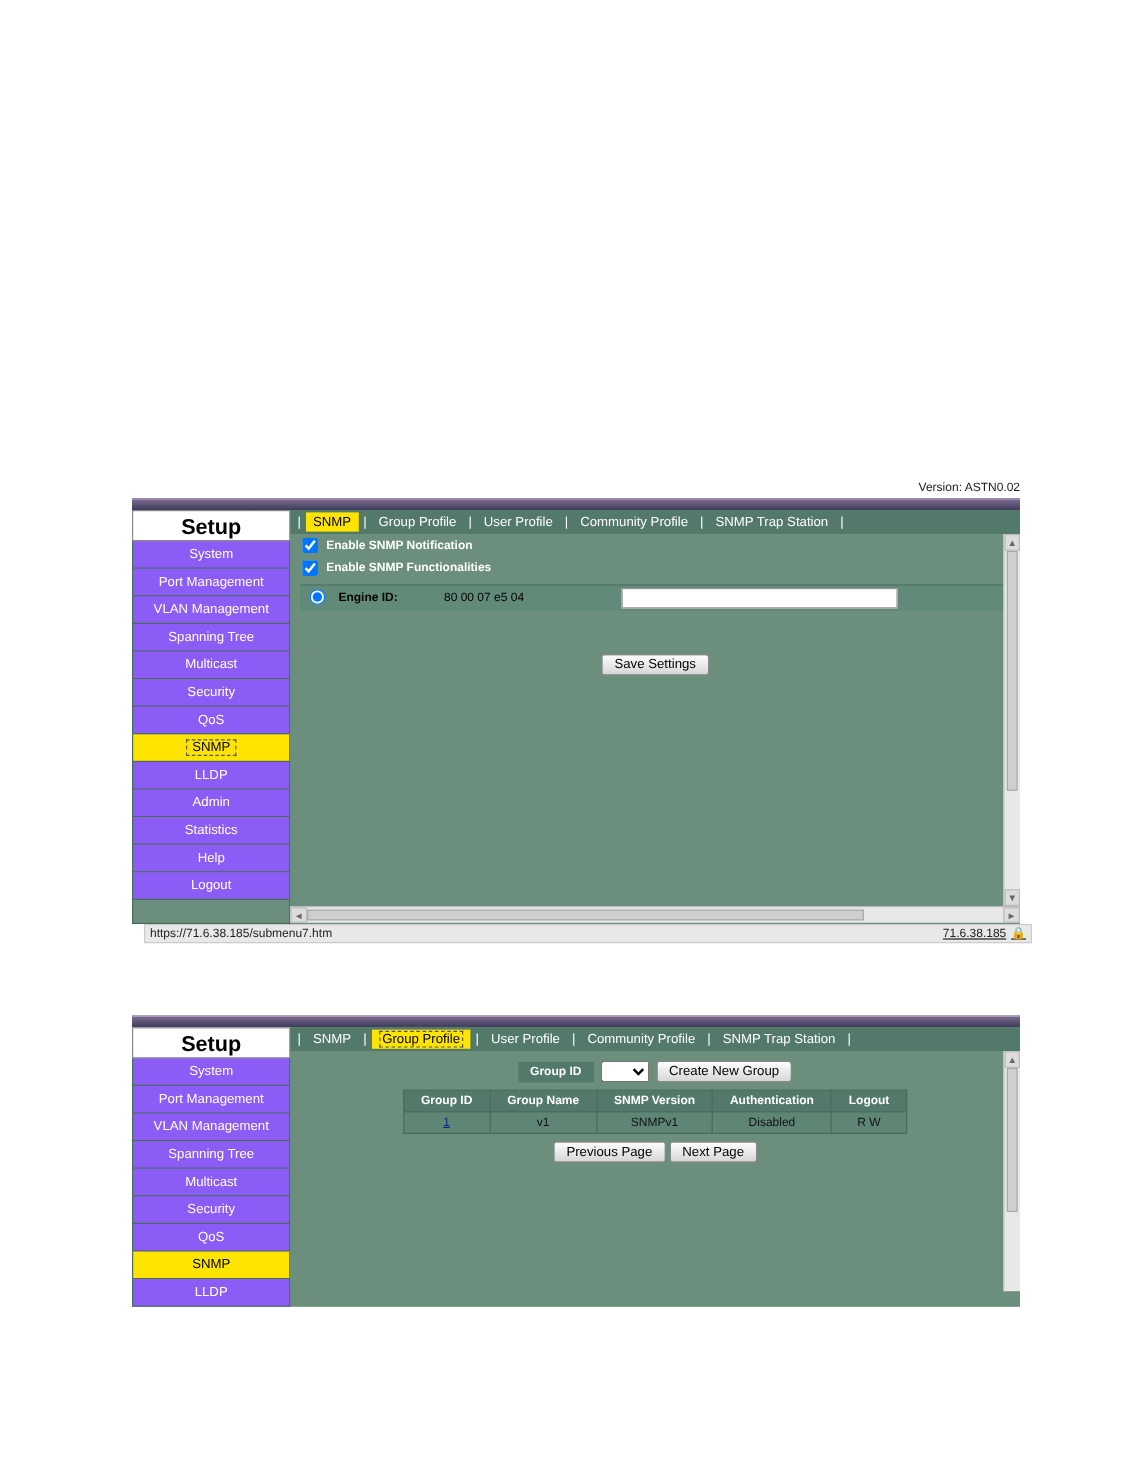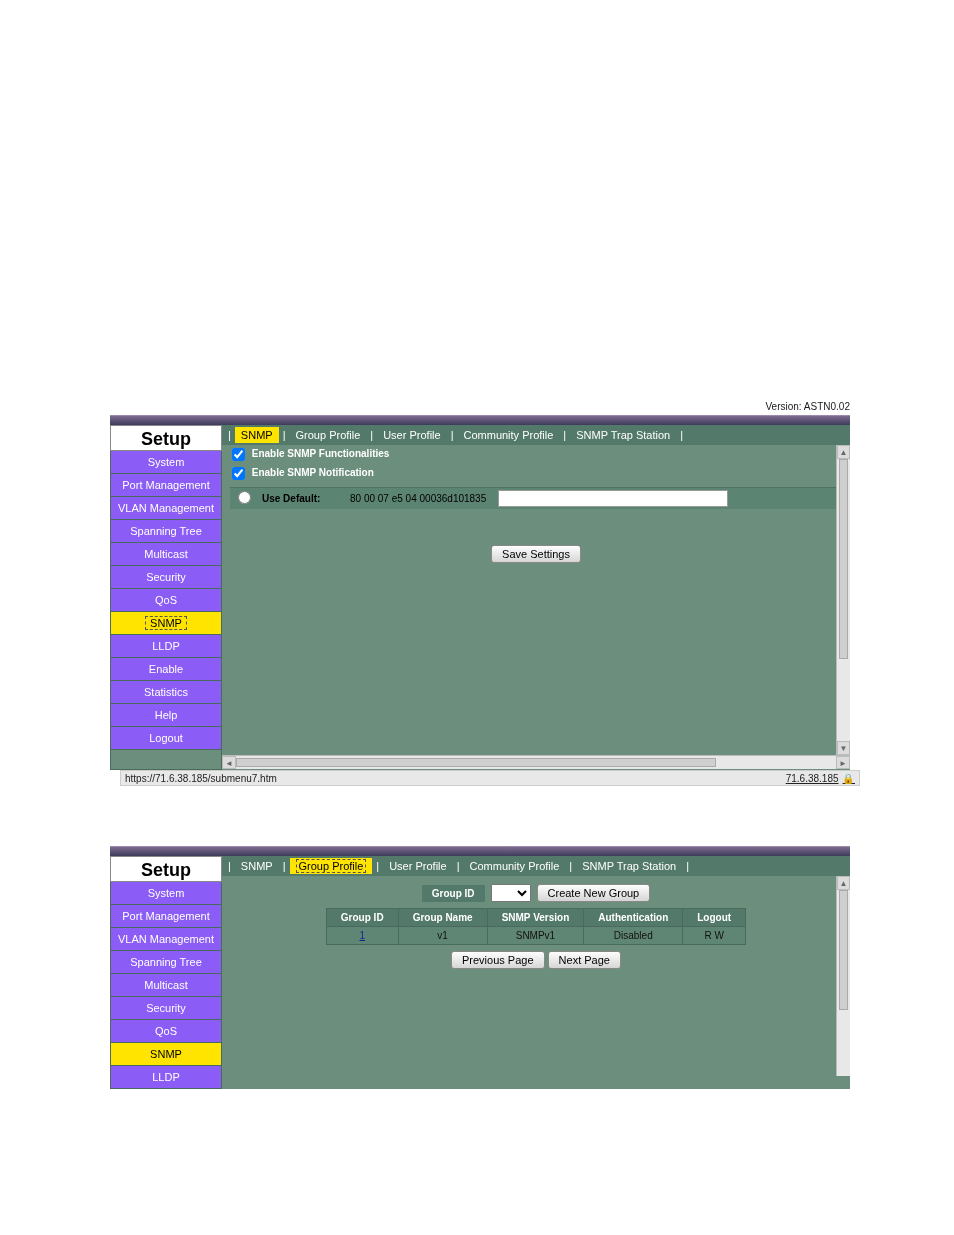--- a/index.html
+++ b/index.html
@@ -26,21 +26,21 @@
       top: -14px;
       font-size: 10px;
       color: #1a1a1a;
     }
     .grid {
       display: flex;
       width: 740px;
       background: #6c8f7d;
     }
     .sidebar {
-      width: 112px;
+      width: 132px;
       flex-shrink: 0;
     }
     .setup-head {
       background: #ffffff;
       color: #000;
       font-weight: bold;
       font-size: 18px;
       text-align: center;
       height: 26px;
       line-height: 26px;
@@ -313,21 +313,21 @@
         <div class="setup-head">Setup</div>
         <div class="menu-item">System</div>
         <div class="menu-item">Port Management</div>
         <div class="menu-item">VLAN Management</div>
         <div class="menu-item">Spanning Tree</div>
         <div class="menu-item">Multicast</div>
         <div class="menu-item">Security</div>
         <div class="menu-item">QoS</div>
         <div class="menu-item active dashed"><span>SNMP</span></div>
         <div class="menu-item">LLDP</div>
-        <div class="menu-item">Enable</div>
+        <div class="menu-item">Admin</div>
         <div class="menu-item">Statistics</div>
         <div class="menu-item">Help</div>
         <div class="menu-item">Logout</div>
         <div class="menu-spacer"></div>
       </div>
       <div class="content">
         <div class="tabs">
           <span class="tabsep">|</span>
           <div class="tab active">SNMP</div>
           <span class="tabsep">|</span>
@@ -336,31 +336,31 @@
           <div class="tab">User Profile</div>
           <span class="tabsep">|</span>
           <div class="tab">Community Profile</div>
           <span class="tabsep">|</span>
           <div class="tab">SNMP Trap Station</div>
           <span class="tabsep">|</span>
         </div>
         <div class="scroll-area">
           <div class="cbrow">
             <input type="checkbox" checked="" style="">
-            <span>Enable SNMP Functionalities</span>
+            <span>Enable SNMP Notification</span>
           </div>
           <div class="cbrow">
             <input type="checkbox" checked="" style="">
-            <span>Enable SNMP Notification</span>
+            <span>Enable SNMP Functionalities</span>
           </div>
           <div style="height:4px"></div>
-          <div class="field-row alt">
-            <span class="radio"><input type="radio" name="eid" style=""></span>
-            <span class="label">Use Default:</span>
-            <span class="value">80 00 07 e5 04 00036d101835</span>
+          <div class="field-row">
+            <span class="radio"><input type="radio" name="eid" checked="" style=""></span>
+            <span class="label">Engine ID:</span>
+            <span class="value">80 00 07 e5 04</span>
             <input class="txt" type="text" style="">
           </div>
           <div class="center-row">
             <button class="btn">Save Settings</button>
           </div>
           <div class="scrollbar-v">
             <div class="arrow-up">▲</div>
             <div class="thumb"></div>
             <div class="arrow-down">▼</div>
           </div>

